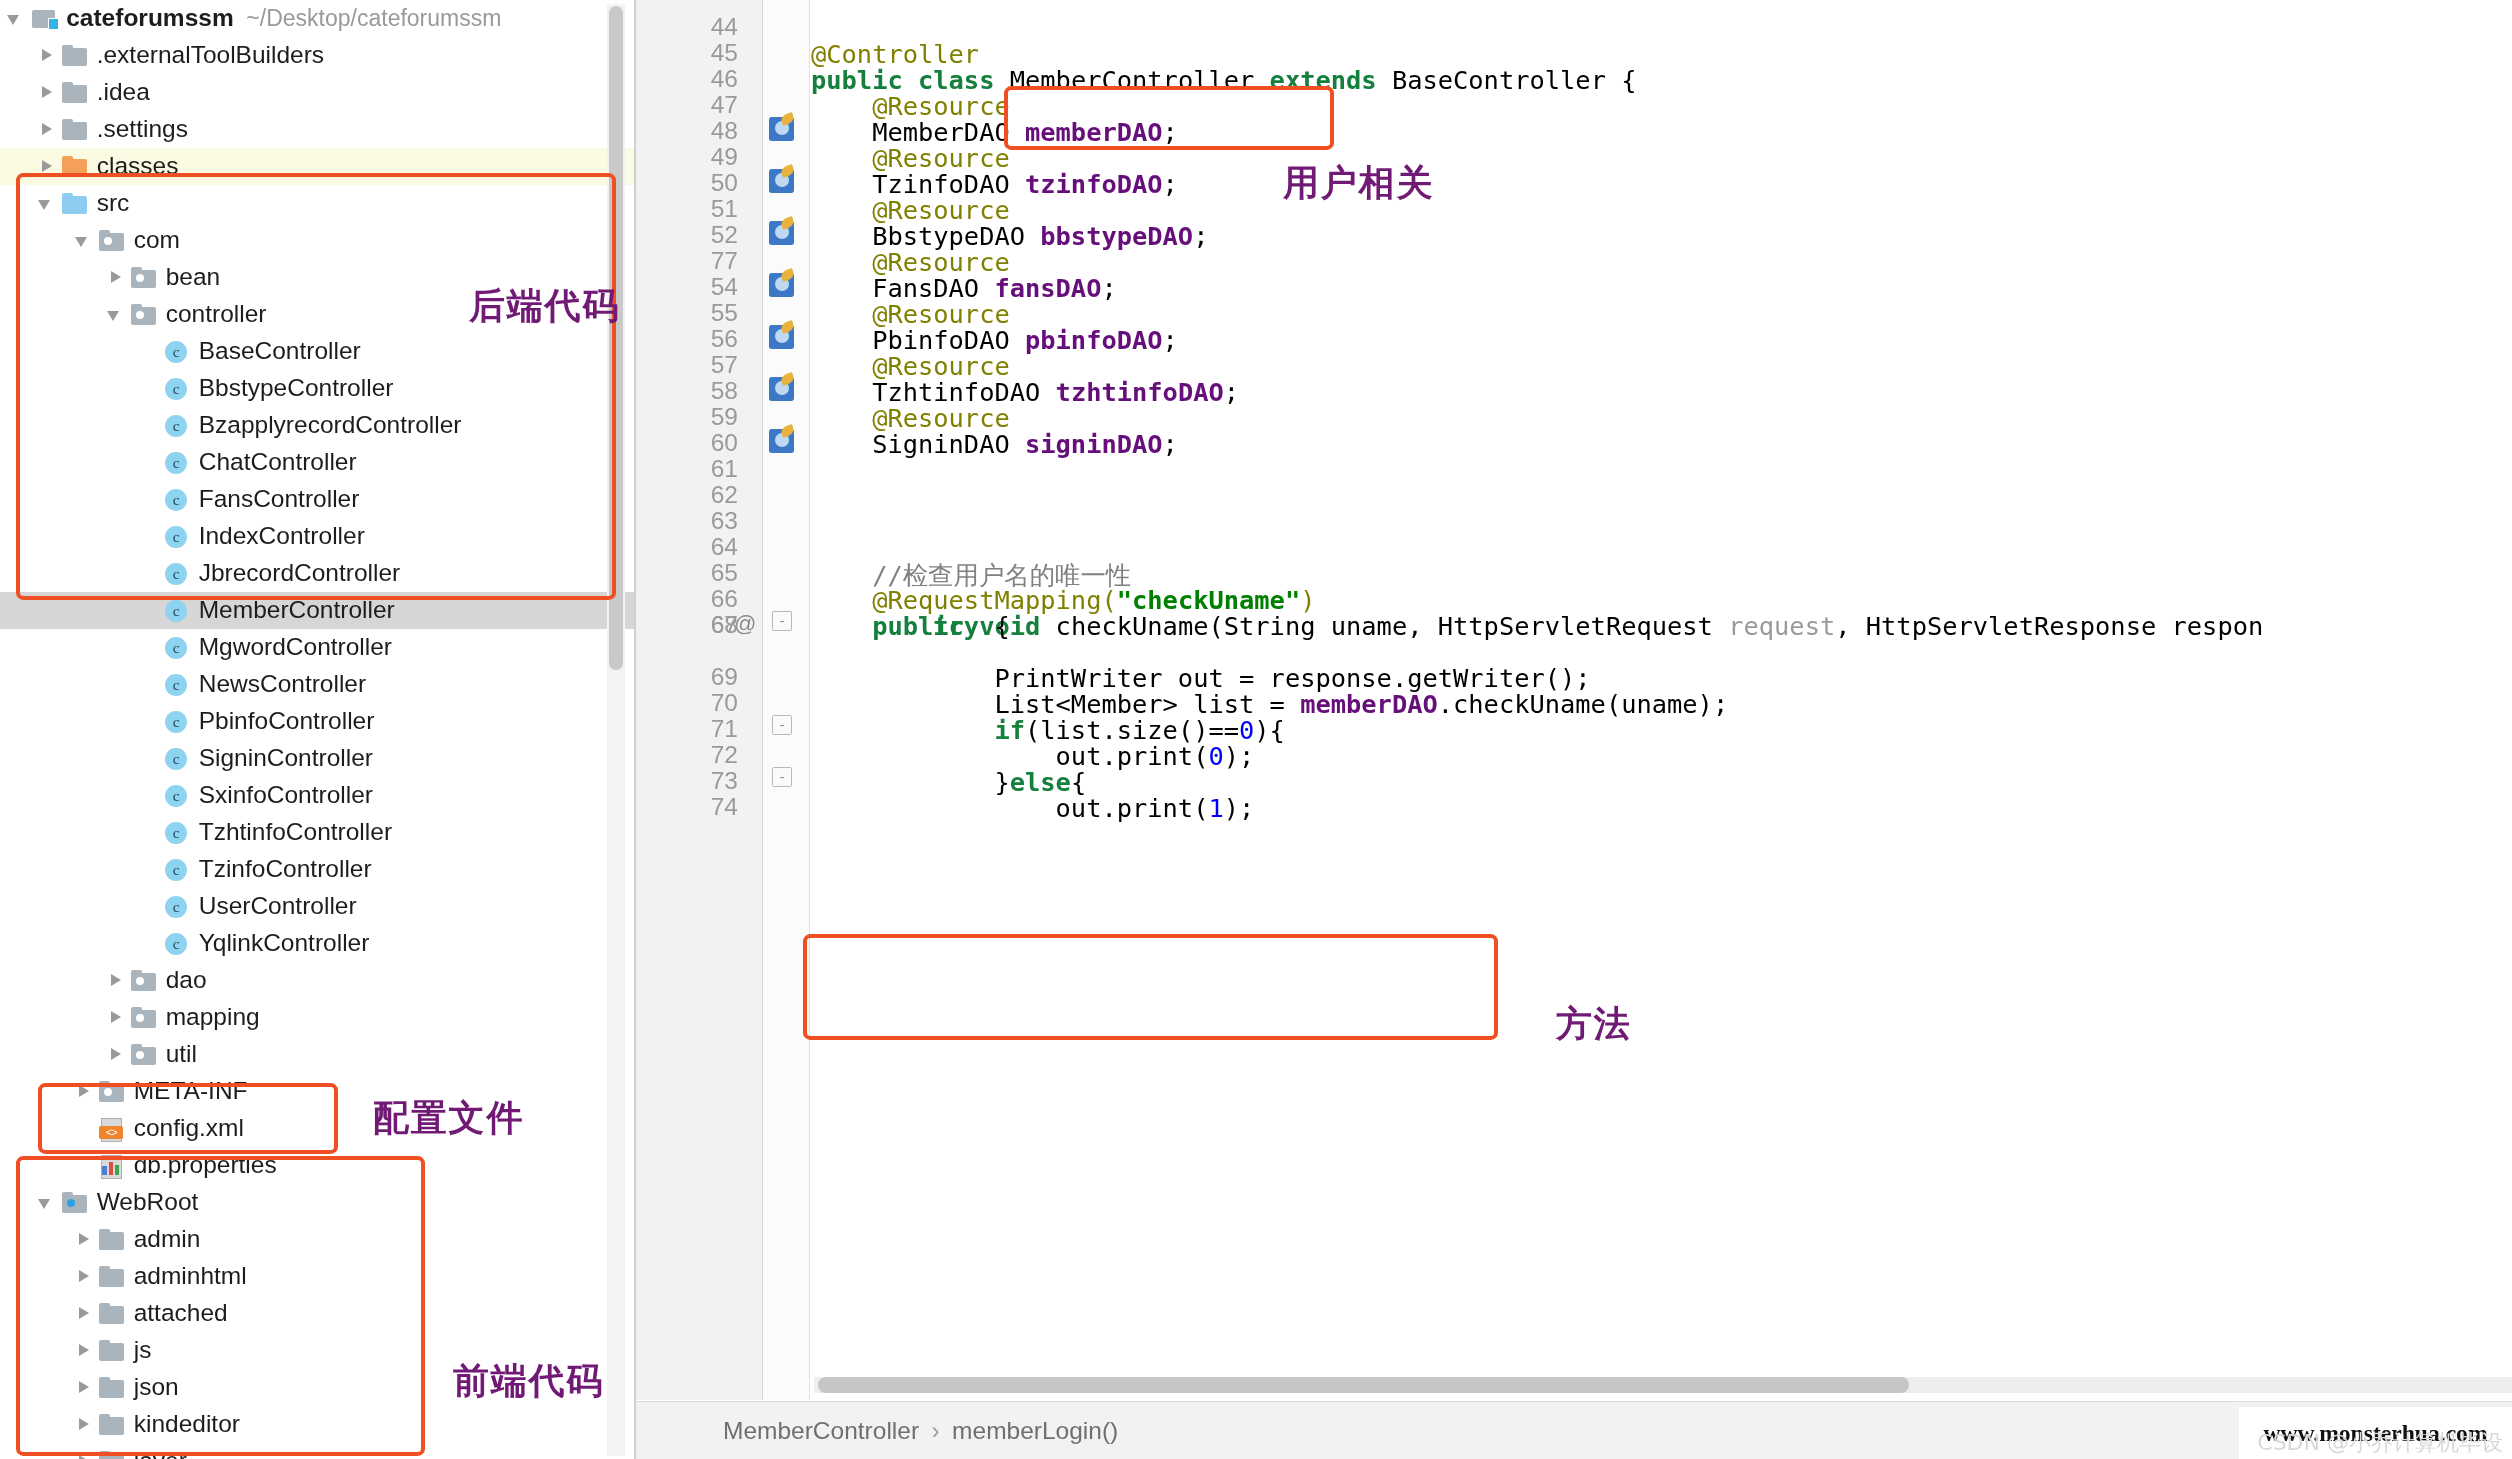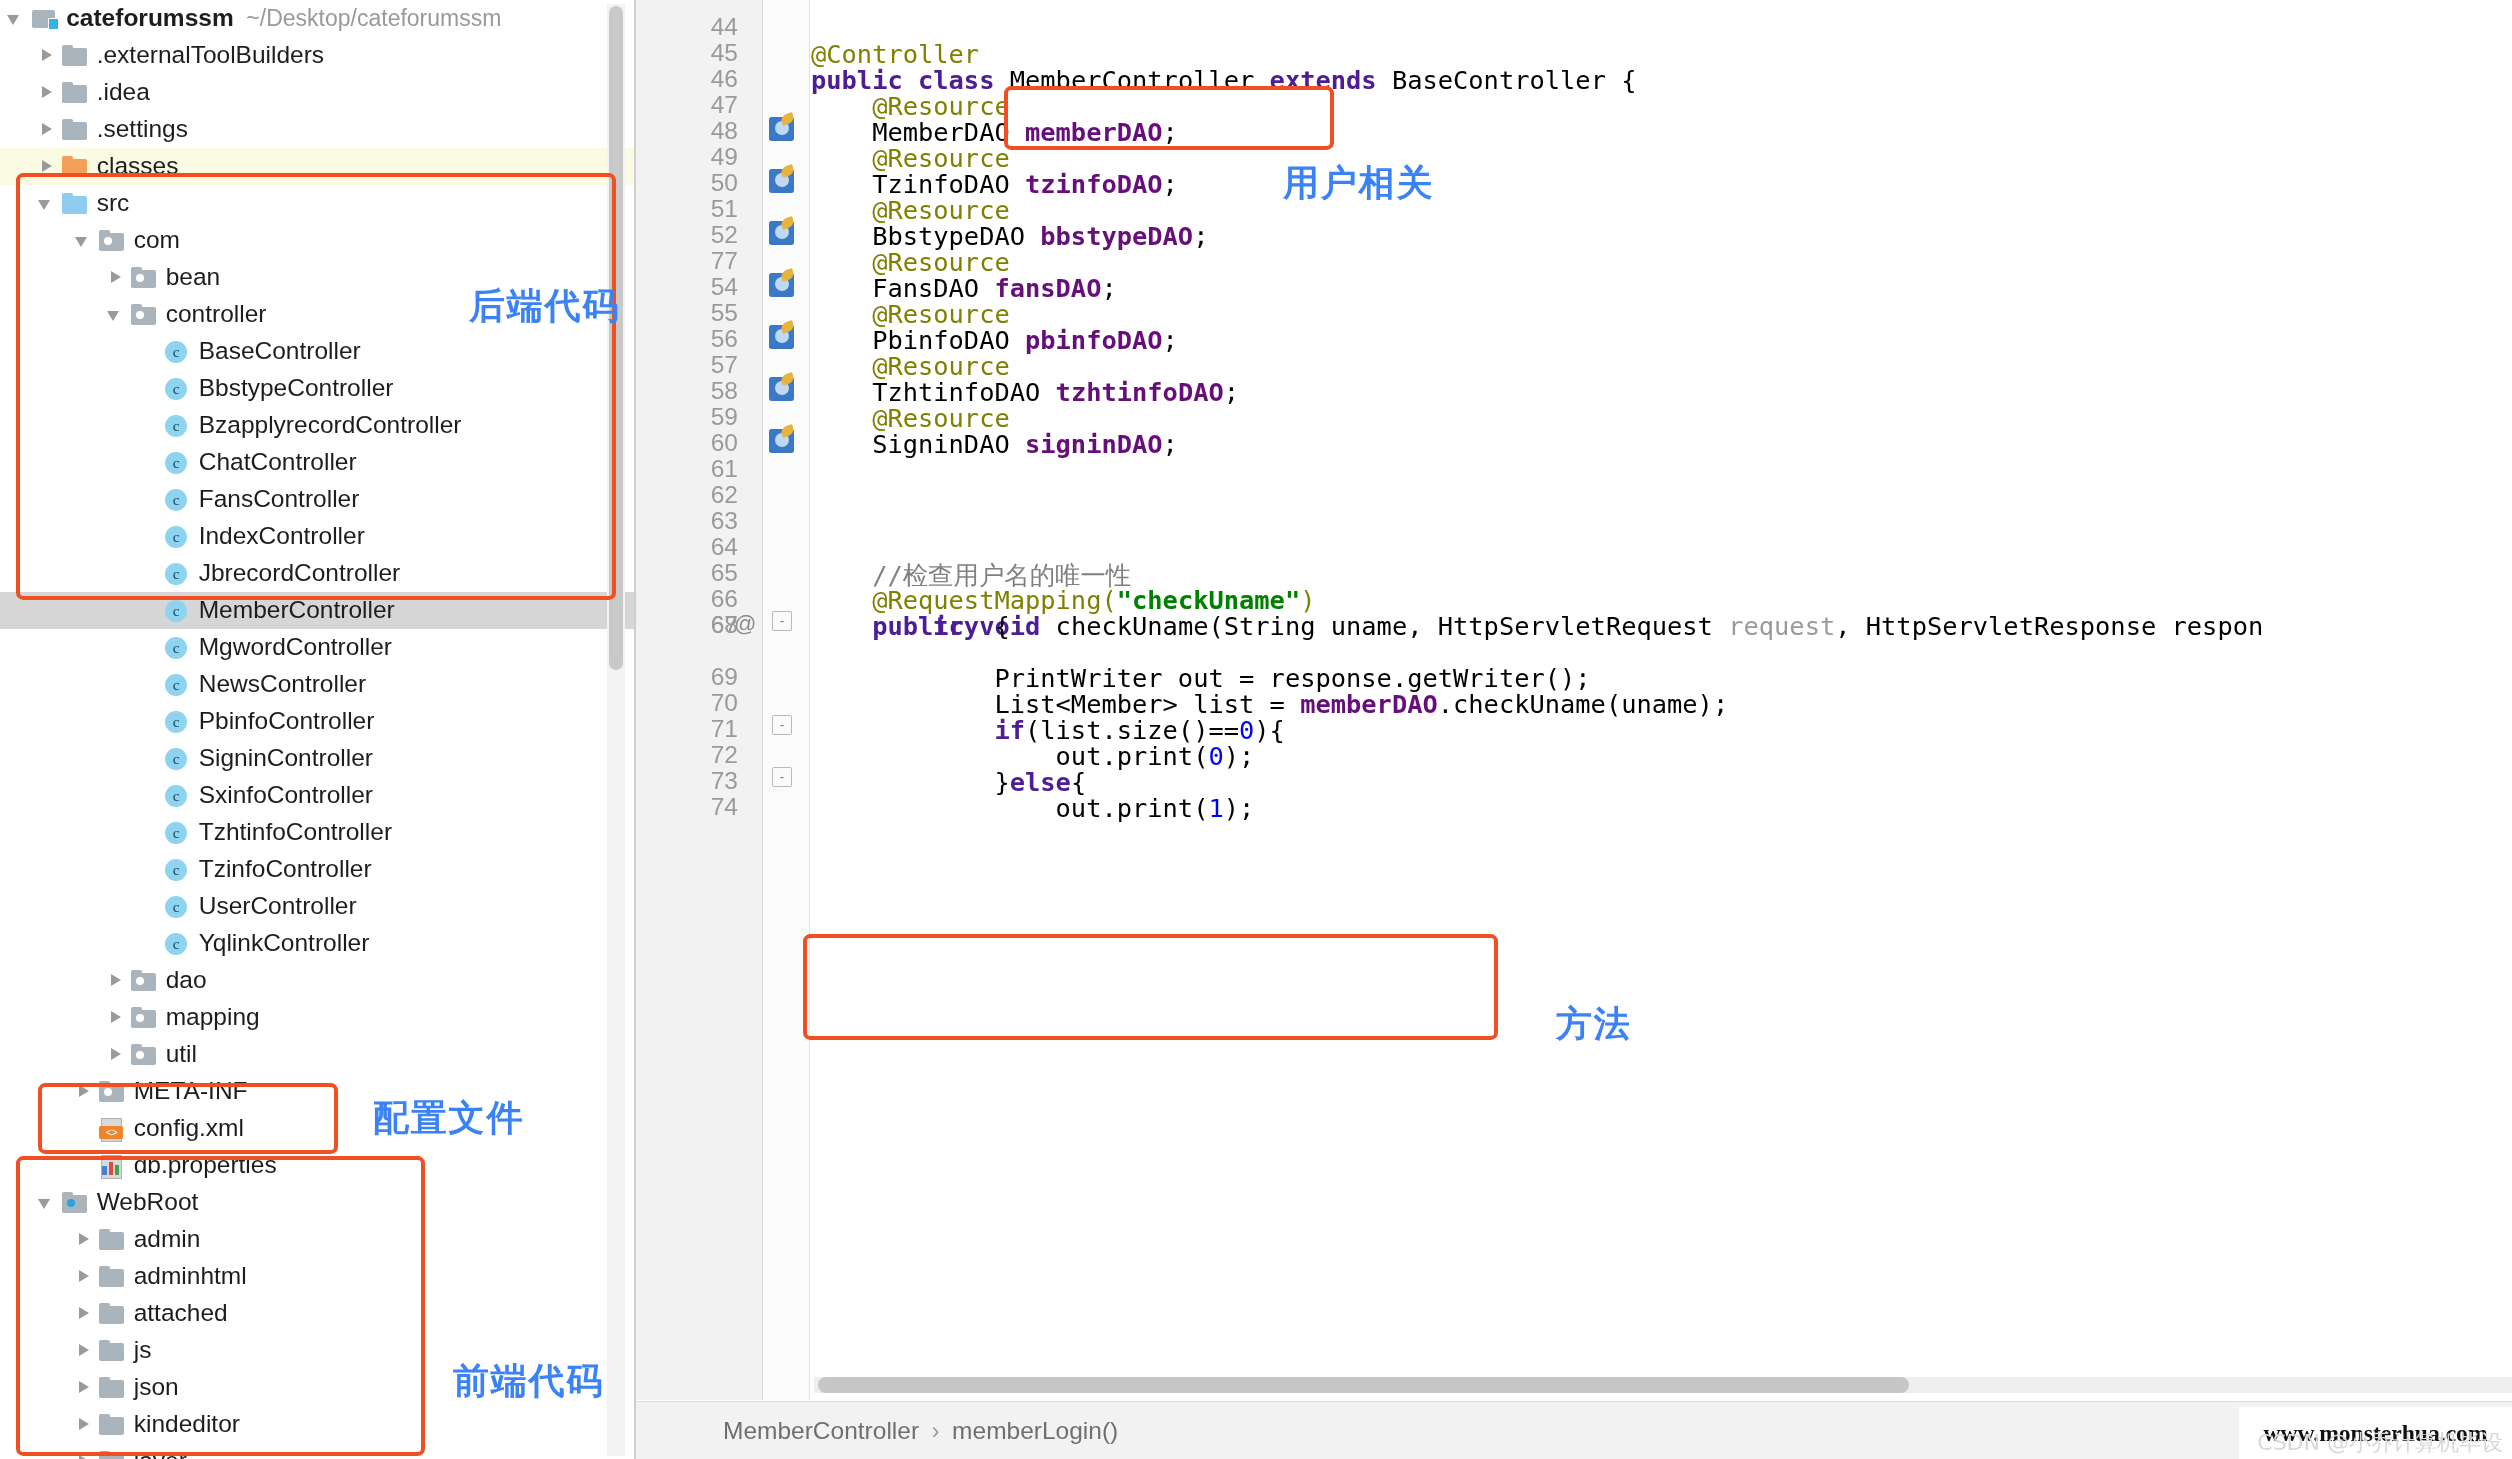--- a/index.html
+++ b/index.html
@@ -215,21 +215,21 @@
     border:0.9px solid #b9b9b9; background:#fafafa; border-radius:1.8px;
     color:#7a7a7a; font-size:13.6px; line-height:18px; text-align:center;
     font-family:"Liberation Sans", sans-serif;
   }
   .atmark{
     position:absolute; left:98px; color:#8a8a8a; font-size:22px;
     font-family:"Liberation Sans", sans-serif;
   }
 
   
-  .kw   { color:#4c1d95; font-weight:bold; }
+  .kw   { color:#15803d; font-weight:bold; }
   .ann  { color:#808000; }
   .str  { color:#008000; font-weight:bold; }
   .num  { color:#0000ff; }
   .fld  { color:#660e7a; font-weight:bold; }
   .cmt  { color:#808080; }
   .gray { color:#9a9a9a; }
   .plain{ color:#000000; }
 
   
   #h-scroll{
@@ -258,21 +258,21 @@
 
   
   #overlay{ position:absolute; left:0; top:0; width:2512px; height:1460px; pointer-events:none; }
   .box{
     position:absolute;
     border:4.5px solid #ef4f22;
     border-radius:7.3px;
   }
   .note{
     position:absolute;
-    color:#3b82f6;
+    color:#701a75;
     font-size:36px;
     font-weight:bold;
     font-family:"DejaVu Sans", sans-serif;
     letter-spacing:1.8px;
   }
   
   #watermark{
     position:absolute; right:0; bottom:0;
     width:273px; height:53px;
     background:#ffffff;

